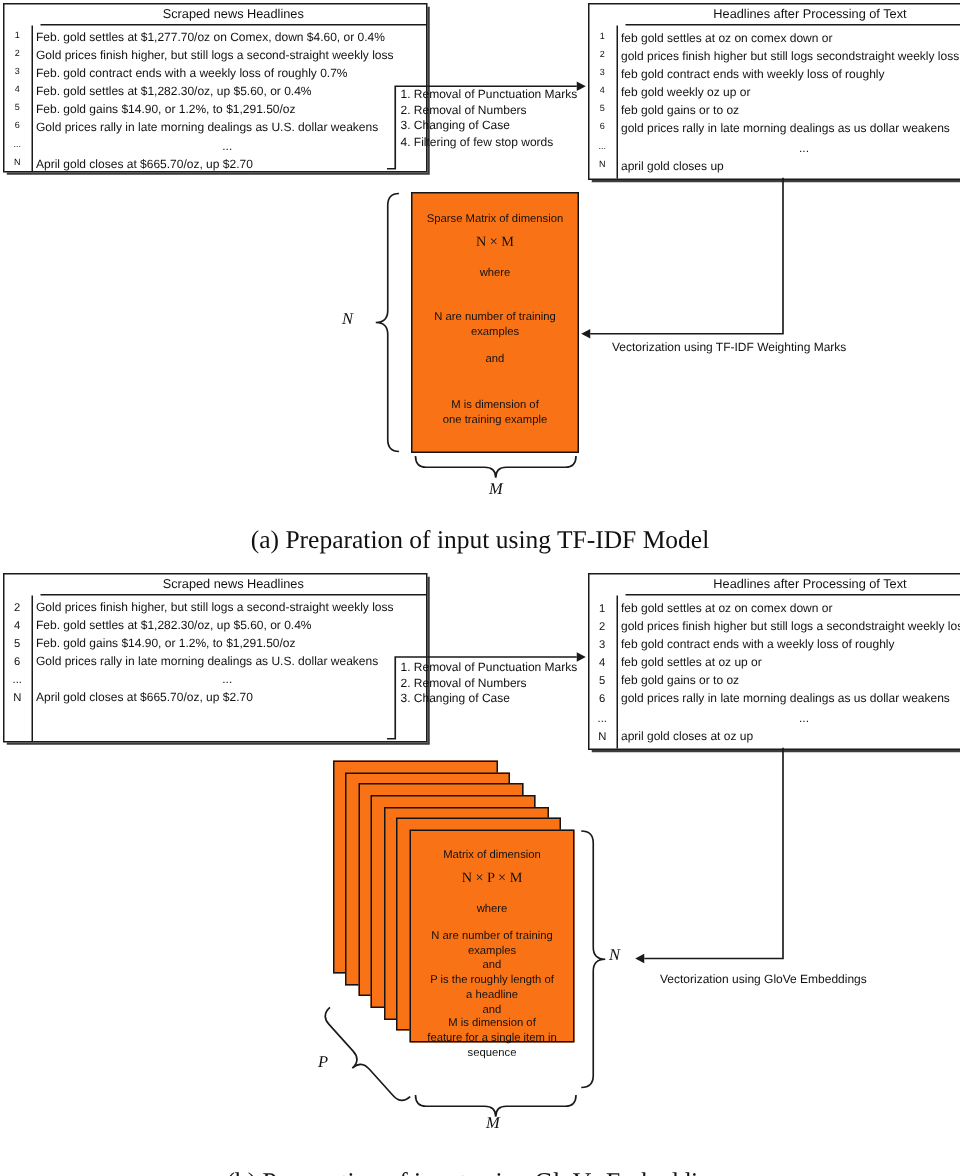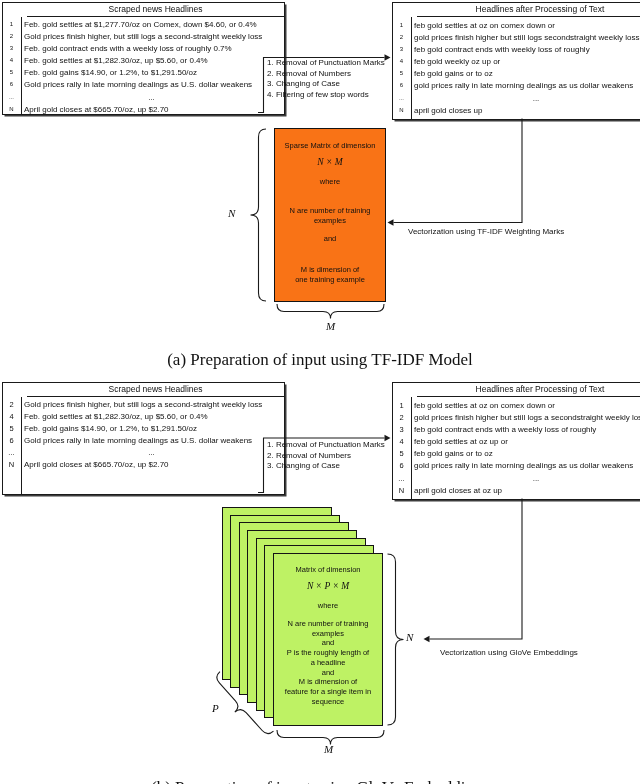--- a/index.html
+++ b/index.html
@@ -17,26 +17,26 @@
   .row .n{display:inline-block;width:17px;text-align:center;vertical-align:top;}
   .row .t{display:inline-block;width:calc(100% - 26px);margin-left:4px;overflow:hidden;vertical-align:top;}
   .tbl.sup .n{font-size:6px;line-height:10px;}
   .tbl.norm .n{font-size:7.5px;}
   .row .t.c{text-align:center;}
 
   .steps{position:absolute;font-size:8px;line-height:10.7px;white-space:nowrap;}
 
   .mbox{position:absolute;background:#f97316;border:1.5px solid #141414;box-sizing:border-box;}
   .mline{position:absolute;left:0;width:100%;text-align:center;font-size:7.5px;line-height:9px;}
-  .mdim{font-family:"Liberation Serif",serif;font-style:italic;font-size:9.5px;}
+  .mdim{font-family:"Liberation Serif",serif;font-size:9.5px;}
   .stack-lines{position:absolute;left:2px;right:2px;text-align:center;font-size:7.5px;}
   .stack-lines div{line-height:9.7px;}
 
-  .sheet{position:absolute;width:110px;height:173px;box-sizing:border-box;
-         background:#bef264;border:1.6px solid #141414;}
+  .sheet{position:absolute;width:110px;height:142px;box-sizing:border-box;
+         background:#f97316;border:1.6px solid #141414;}
 
   .dimlab{position:absolute;font-family:"Liberation Serif",serif;font-style:italic;
           font-size:11px;line-height:11px;}
   .veclab{position:absolute;font-size:8px;white-space:nowrap;}
   .cap{position:absolute;left:0;width:640px;text-align:center;
        font-family:"Liberation Serif",serif;font-size:17px;color:#111;white-space:nowrap;}
 </style>
 </head>
 <body>
 

